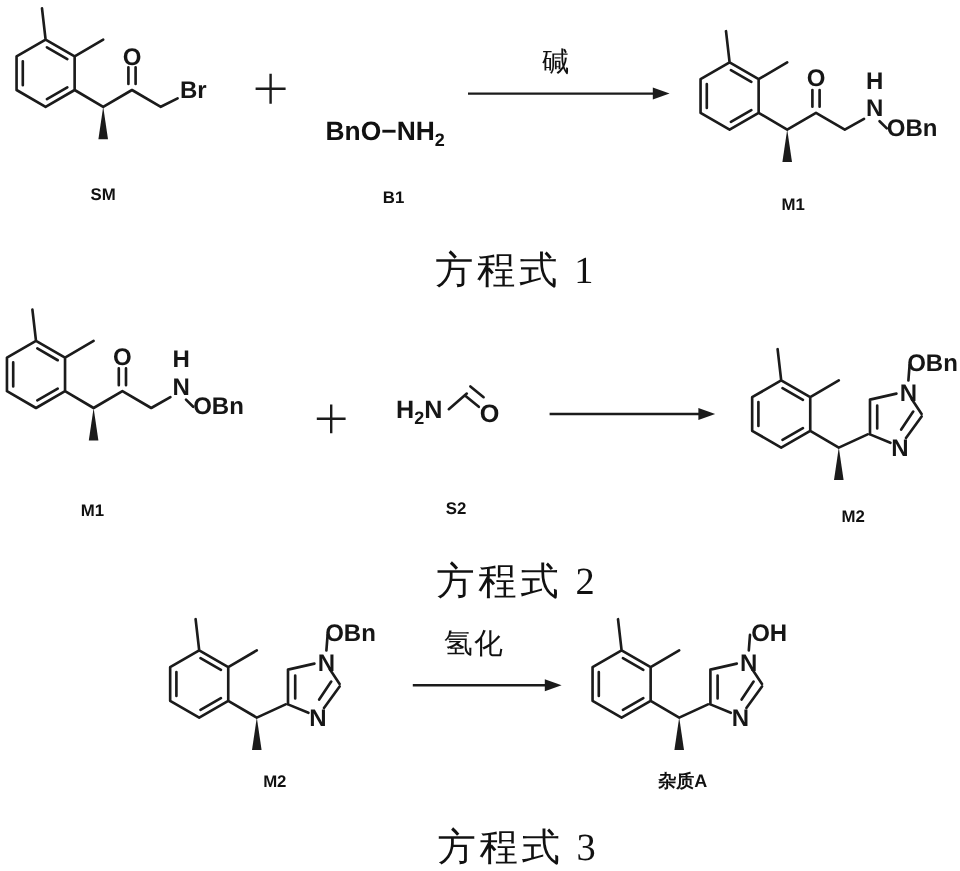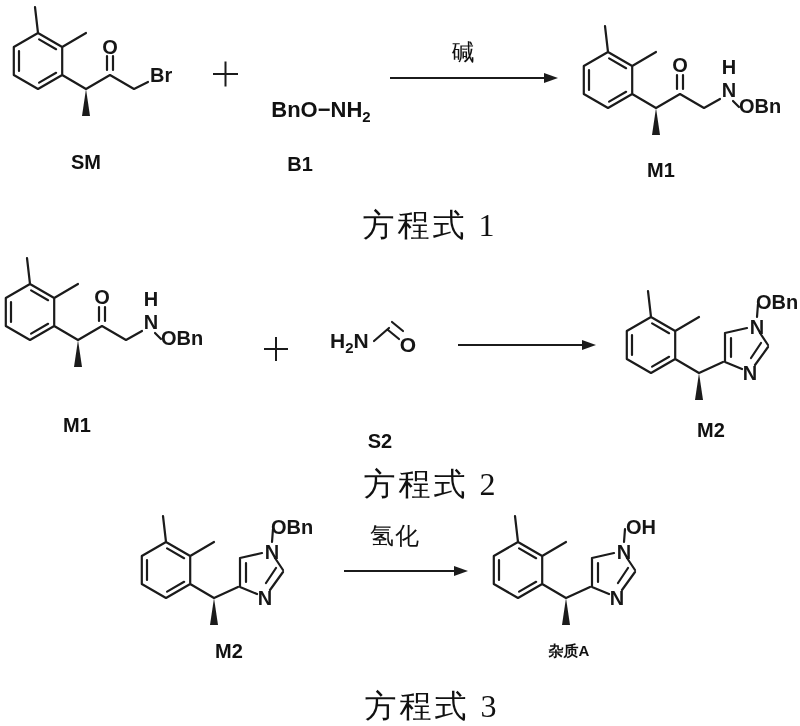--- a/index.html
+++ b/index.html
@@ -5,21 +5,21 @@
   html,body{margin:0;padding:0;background:#ffffff;}
   .canvas{position:relative;width:800px;height:726px;background:#ffffff;overflow:hidden;
           font-family:"Liberation Sans",sans-serif;color:#161616;}
   svg{position:absolute;left:0;top:0;}
   .bond{fill:none;stroke:#1b1b1b;stroke-width:2.2;stroke-linecap:round;stroke-linejoin:round;}
   .thin{fill:none;stroke:#1b1b1b;stroke-width:2;stroke-linecap:butt;}
   .solid{fill:#1b1b1b;stroke:none;}
   text{font-family:"Liberation Sans",sans-serif;font-weight:700;fill:#161616;}
   .atom{font-size:20px;}
   .atom21{font-size:21px;}
-  .cap{position:absolute;transform:translate(-50%,-50%);font-weight:700;font-size:20px;
+  .cap{position:absolute;transform:translate(-50%,-50%);font-weight:700;font-size:14px;
        white-space:nowrap;color:#111;}
   .cond{font-family:"Liberation Serif",serif;font-weight:400;font-size:23px;}
   .cond3{font-family:"Liberation Serif",serif;font-weight:400;font-size:24px;letter-spacing:1px;}
   .title{font-family:"Liberation Serif",serif;font-weight:400;font-size:32px;letter-spacing:3px;}
   .formula{font-weight:600;font-size:22px;margin-top:32px;}
   .formula sub{font-size:15px;}
   .impcap{font-size:15px;}
 </style>
 </head>
 <body>
@@ -103,27 +103,27 @@
     <path class="bond" d="M632,335 L632,355 M652.1,323.4 L669.1,333.2 M652.1,366.6 L669.1,356.8 M731,357 L731,338 M761,343 L751,358"></path>
     <polygon class="solid" points="699,373 695,400 703,400"></polygon>
     <text class="atom" x="757" y="334" text-anchor="middle">N</text>
     <text class="atom" x="750" y="380" text-anchor="middle">N</text>
     <text class="atom" x="759" y="309" text-anchor="start">OH</text>
   </g>
 </svg>
 
   <div class="cap" style="left:86px;top:162px">SM</div>
   <div class="cap formula" style="left:321px;top:79px"><span>BnO−NH</span><sub>2</sub></div>
-  <div class="cap" style="left:300px;top:164px">B1</div>
+  <div class="cap" style="left:328px;top:164px">B1</div>
   <div class="cap cond" style="left:463px;top:52px">碱</div>
   <div class="cap" style="left:661px;top:170px">M1</div>
   <div class="cap title" style="left:430px;top:226px">方程式 1</div>
 
   <div class="cap" style="left:77px;top:425px">M1</div>
-  <div class="cap" style="left:380px;top:441px">S2</div>
+  <div class="cap" style="left:380px;top:423px">S2</div>
   <div class="cap" style="left:711px;top:430px">M2</div>
   <div class="cap title" style="left:431px;top:485px">方程式 2</div>
 
   <div class="cap" style="left:229px;top:651px">M2</div>
   <div class="cap cond3" style="left:395px;top:536px">氢化</div>
   <div class="cap impcap" style="left:569px;top:651px">杂质A</div>
   <div class="cap title" style="left:432px;top:707px">方程式 3</div>
 </div>
 
 </body></html>

